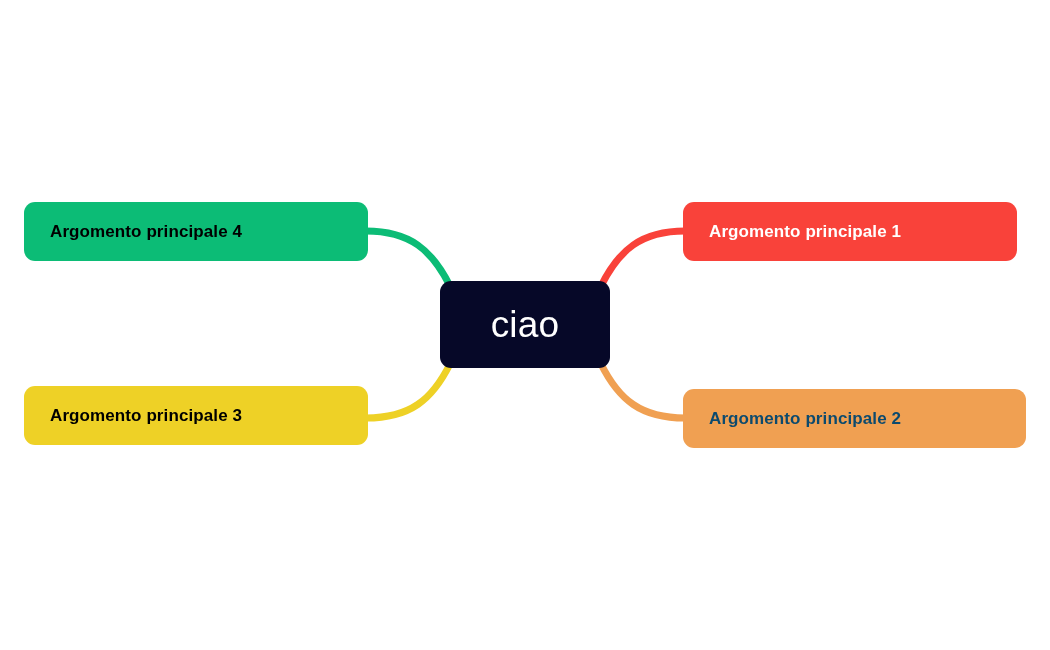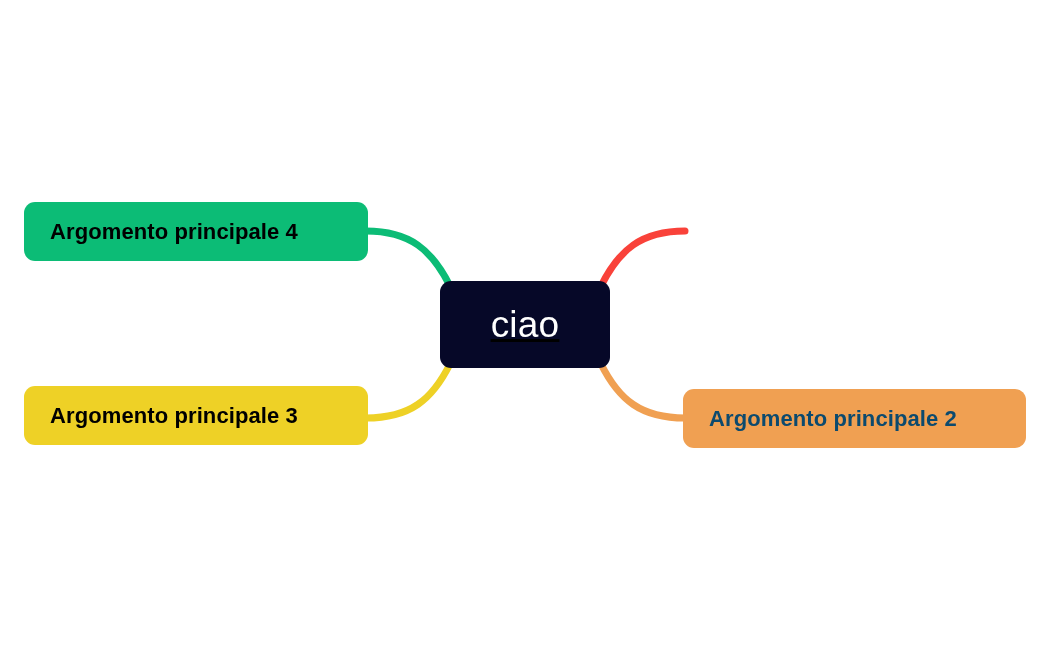--- a/index.html
+++ b/index.html
@@ -27,36 +27,35 @@
   }
   .node {
     position: absolute;
     box-sizing: border-box;
     display: flex;
     align-items: center;
     border-radius: 11px;
     white-space: nowrap;
   }
   .node-label {
-    font-size: 22px;
+    font-size: 17px;
     font-weight: 600;
     letter-spacing: 0.1px;
     line-height: 1;
   }
 
   
   #node-central {
     left: 440px;
     top: 281px;
     width: 170px;
     height: 87px;
     background: #060828;
     justify-content: center;
     z-index: 3;
-    text-decoration: underline;
   }
   #node-central .node-label {
     color: #ffffff;
     font-size: 37px;
     font-weight: 500;
     letter-spacing: 0.2px;
   }
 
   
   #node-topic-1 {
@@ -120,18 +119,21 @@
   </div>
 
   <div class="node" id="node-topic-3">
     <span class="node-label">Argomento principale 3</span>
   </div>
 
   <div class="node" id="node-central">
     <span class="node-label">ciao</span>
   </div>
 
+  <div class="node" id="node-topic-1">
+    <span class="node-label">Argomento principale 1</span>
+  </div>
 
   <div class="node" id="node-topic-2">
     <span class="node-label">Argomento principale 2</span>
   </div>
 
 </div>
 
 </body></html>

